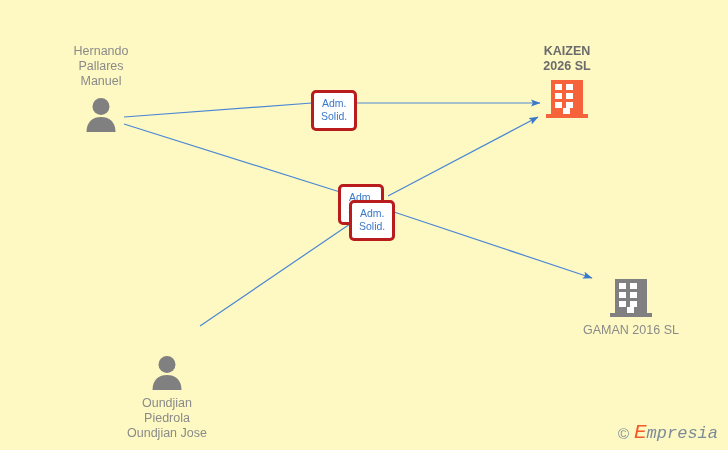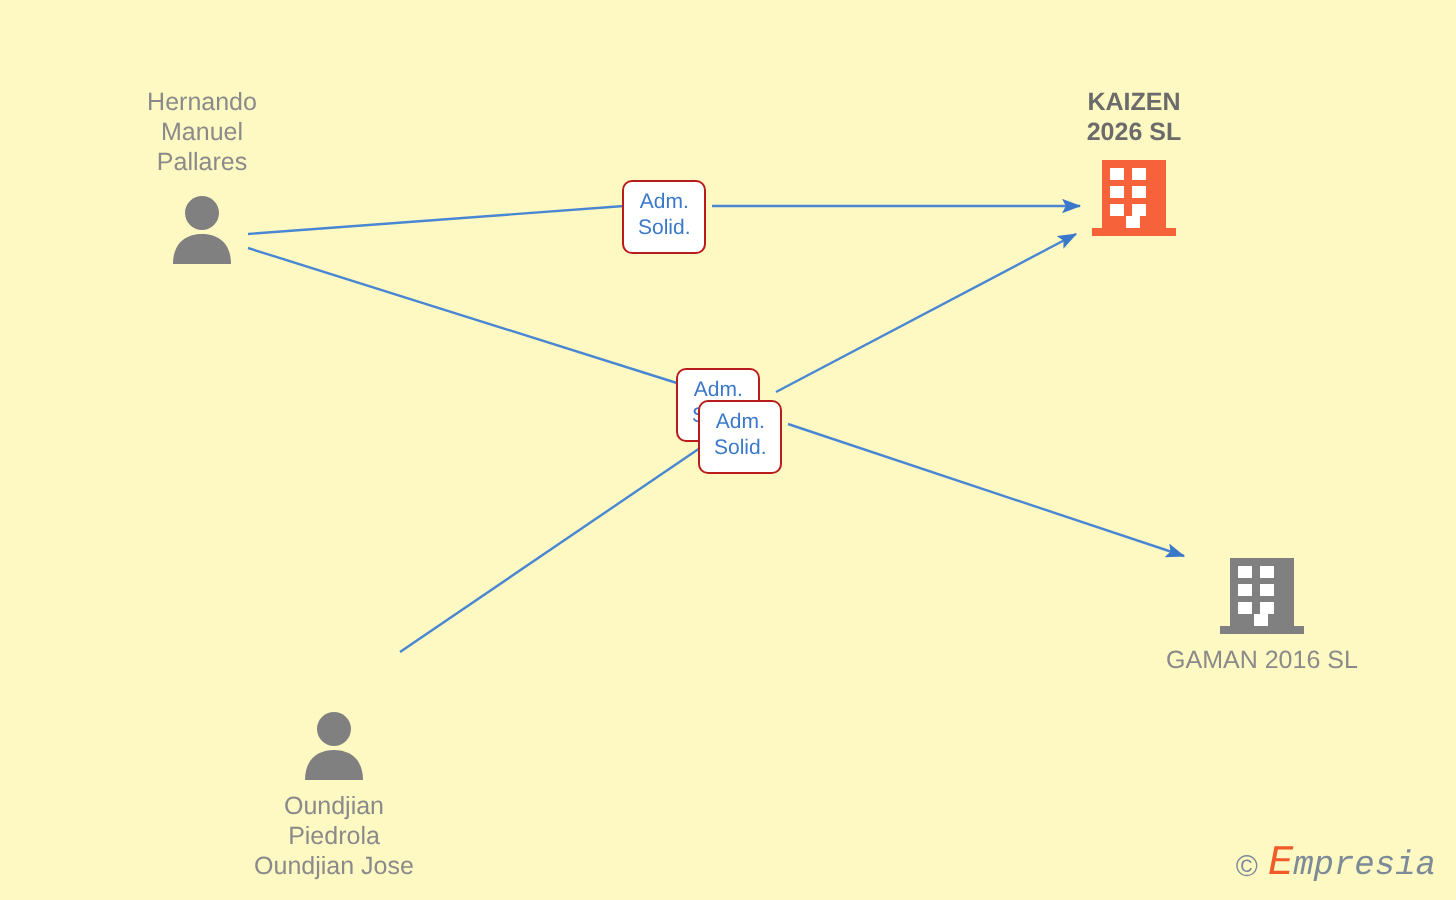--- a/index.html
+++ b/index.html
@@ -48,21 +48,21 @@
     font-weight: normal;
     white-space: nowrap;
   }
   .icon-wrap {
     display: block;
     line-height: 0;
   }
   .edge-label {
     position: absolute;
     background: #ffffff;
-    border: 1px solid #b91c1c;
+    border: 3px solid #b91c1c;
     border-radius: 5px;
     color: #3a78c9;
     font-size: 10.5px;
     line-height: 13px;
     text-align: center;
     padding: 4px 7px 5px 7px;
     white-space: nowrap;
   }
   .edge-label .l2 {
     display: block;
@@ -112,22 +112,22 @@
     <path d="M388,196 L538,117" stroke="#4a87d3" stroke-width="1.2" fill="none" marker-end="url(#arrowblue)"></path>
 
     <path d="M200,326 L350,224" stroke="#4a87d3" stroke-width="1.2" fill="none"></path>
 
     <path d="M394,212 L592,278" stroke="#4a87d3" stroke-width="1.2" fill="none" marker-end="url(#arrowblue)"></path>
   </svg>
 
   <div class="node" style="left:36px; top:44px; width:130px;">
     <div class="person-label">
       <div>Hernando</div>
+      <div>Pallares</div>
       <div>Manuel</div>
-      <div>Pallares</div>
     </div>
     <span class="icon-wrap" style="margin-top:7px;">
       <svg width="130" height="36" viewBox="0 0 130 36" xmlns="http://www.w3.org/2000/svg">
         <circle cx="65" cy="10.5" r="8.5" fill="#808080"></circle>
         <path d="M50.5,36 C50.5,25.5 57,21 65,21 C73,21 79.5,25.5 79.5,36 z" fill="#808080"></path>
       </svg>
     </span>
   </div>
 
   <div class="node" style="left:102px; top:354px; width:130px;">

